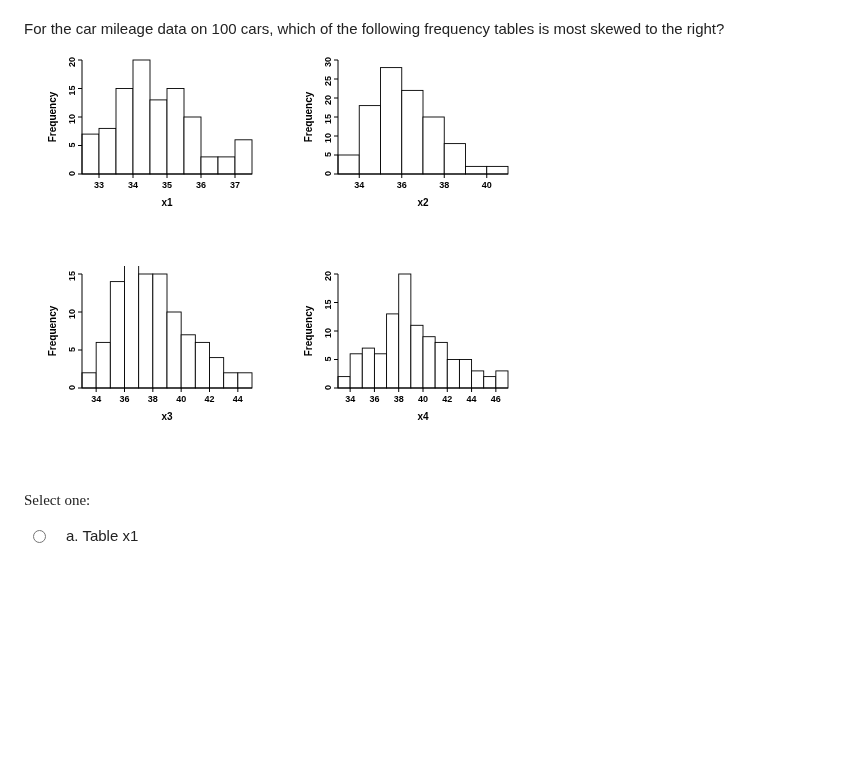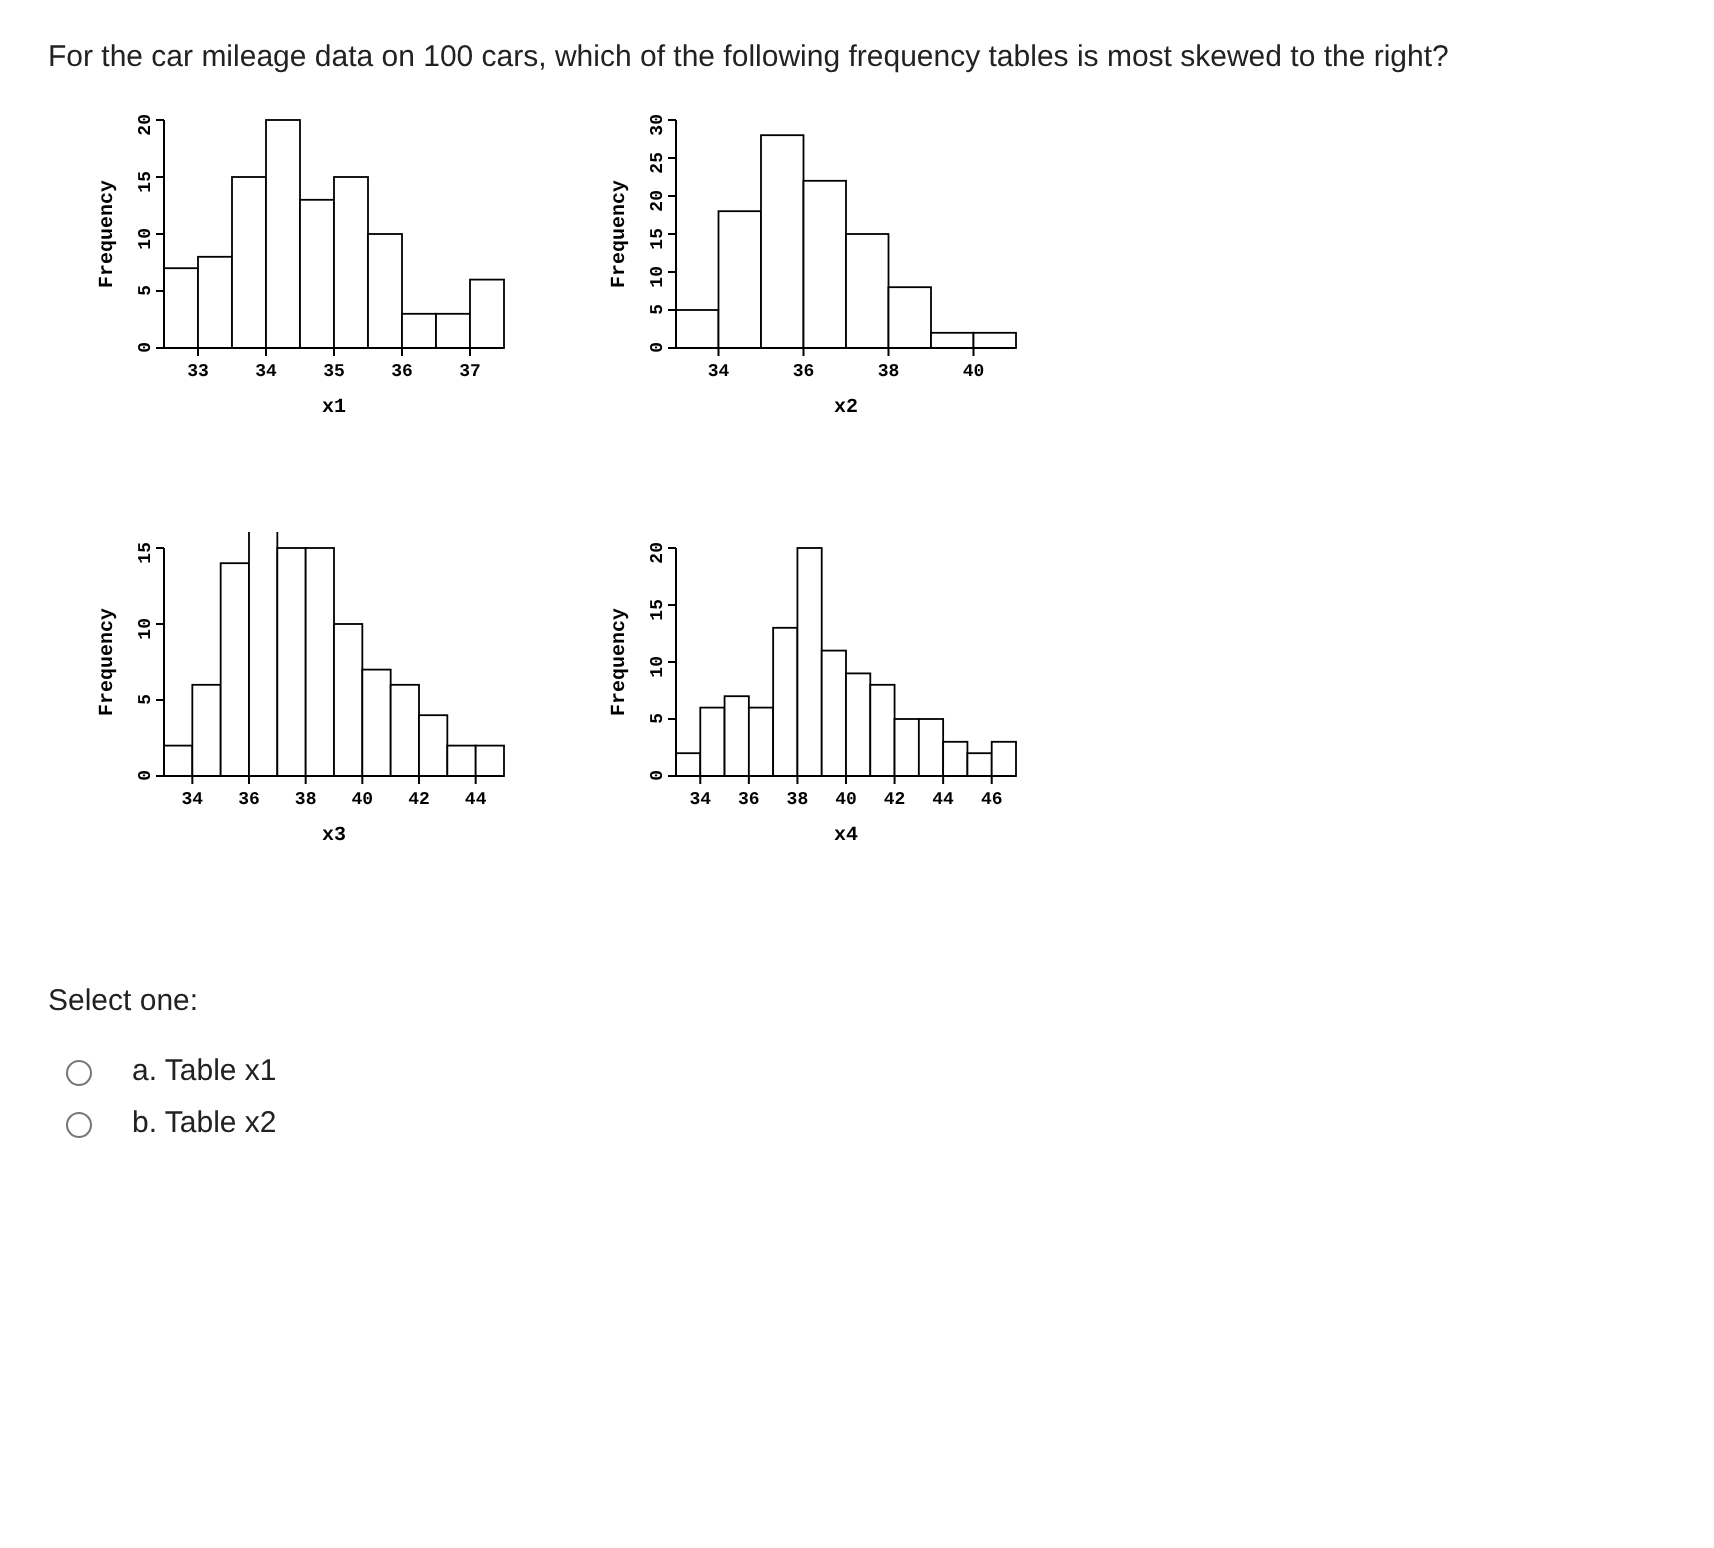--- a/index.html
+++ b/index.html
@@ -19,24 +19,24 @@
       display: grid;
       grid-template-columns: 230px 240px;
       grid-template-rows: 190px 190px;
       column-gap: 26px;
       row-gap: 24px;
       margin-left: 24px;
       margin-bottom: 36px;
     }
     .chart {
       position: relative;
-      font-family: Liberation Mono, monospace;
+      font-family: Liberation Sans, sans-serif;
     }
     .chart svg { display:block; }
-    .prompt { margin-top: 8px; margin-bottom: 10px; }
+    .prompt { margin-top: 8px; margin-bottom: 10px; font-family: Liberation Serif, serif; }
     .options { margin-left: 4px; margin-top: 18px; }
     .opt {
       display:flex;
       align-items:center;
       margin: 9px 0;
       font-size:15px;
     }
     .opt input { margin-right: 20px; }
     .x-mark { color:#cc0000; font-weight:bold; margin-left:6px;}
     .tick-text{ font-size:9px; font-weight:bold; fill:#000;}
@@ -211,17 +211,13 @@
     </div>
 </div>
 
 <div class="prompt">Select one:</div>
 
 <div class="options">
   <label class="opt">
     <input type="radio" name="ans" style="">
     <span>a. Table x1</span>
   </label>
-  <label class="opt">
-    <input type="radio" name="ans" style="">
-    <span>b. Table x2</span>
-  </label>
 </div>
 
 </body></html>

